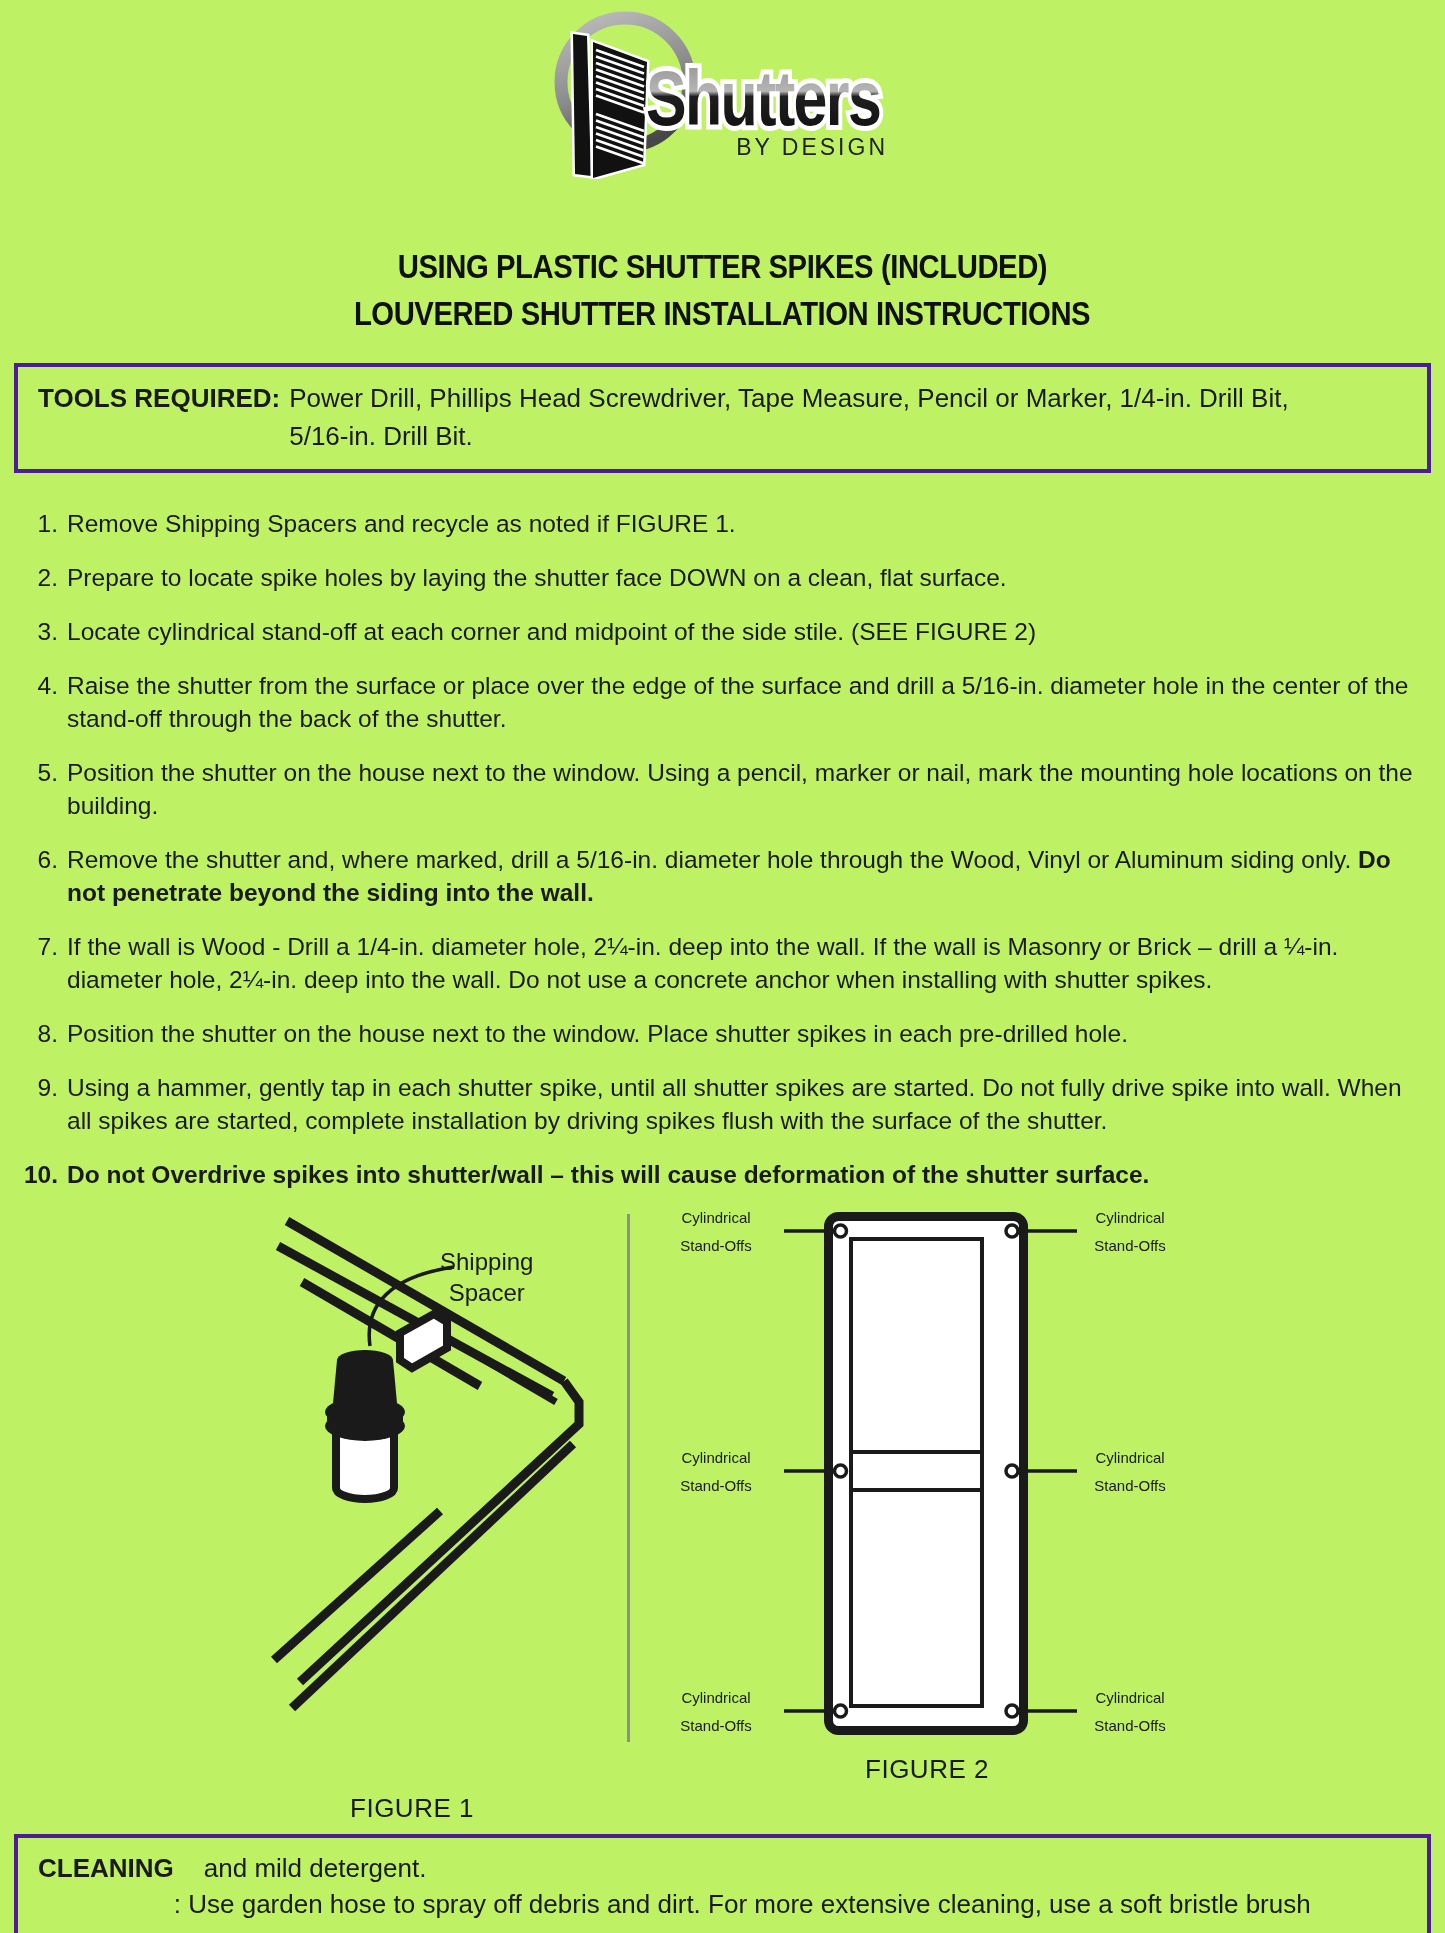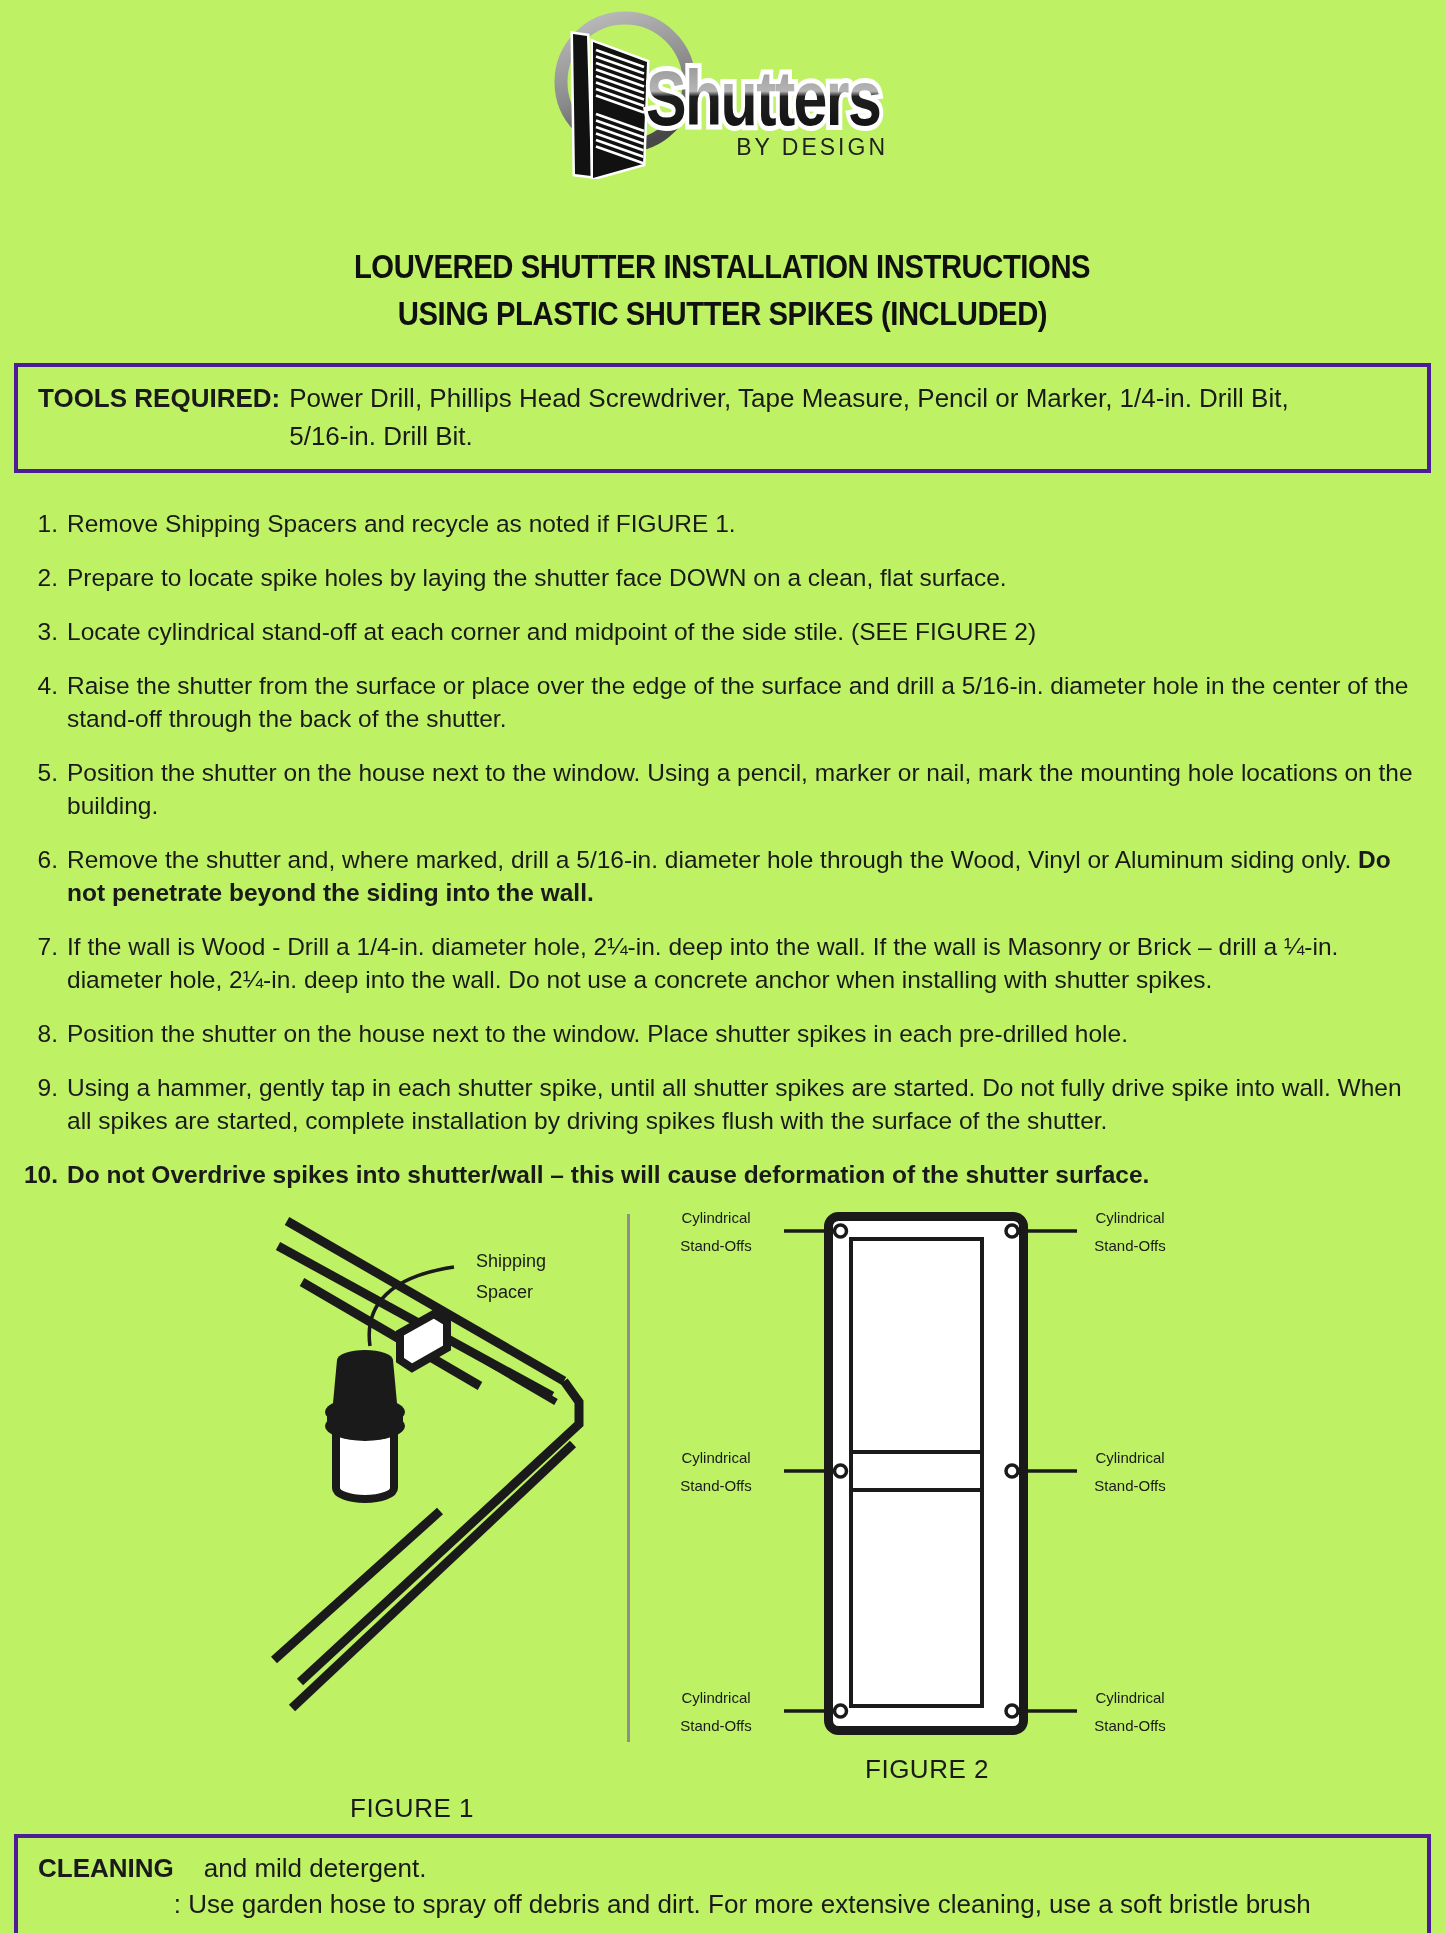--- a/index.html
+++ b/index.html
@@ -25,21 +25,21 @@
   .rule-box .box-line { white-space:nowrap; }
   
   .instructions { margin:34px 25px 0 20px; list-style:none; font-size:24.5px; line-height:33px; }
   .instruction { display:flex; margin-bottom:21px; }
   .instruction .num { flex:none; width:38px; text-align:right; margin-right:9px; }
   .instruction .num.b { font-weight:bold; }
   .instruction .body { flex:1; }
   
   .figures { position:relative; height:592px; margin-top:14px; }
   .fig1-svg { position:absolute; left:240px; top:0; }
-  .fig1-label { position:absolute; left:476px; top:34px; font-size:18px; line-height:31px; }
+  .fig1-label { position:absolute; left:440px; top:34px; font-size:24px; line-height:31px;text-align:center; }
   .fig-caption { position:absolute; font-size:26px; text-align:center; letter-spacing:.5px; }
   .fig1-caption { left:272px; top:540px; width:280px;margin-top:41px; }
   .fig2-caption { left:774px; top:542px; width:306px; }
   .fig-divider { position:absolute; left:627px; top:2px; width:3px; height:528px; background:#8f8f8f; }
   .fig2-svg { position:absolute; left:780px; top:0; }
   .so-label { position:absolute; width:140px; text-align:center; font-size:15px; line-height:28px; }
   .so-left  { left:646px; }
   .so-right { left:1060px; }
   .so-top { top:-8px; } .so-mid { top:232px; } .so-bot { top:472px; }
   
@@ -94,22 +94,22 @@
       </g>
 
       <g transform="translate(103,121) scale(0.78,1)">
         <text x="0" y="0" font-family="Liberation Sans, sans-serif" font-weight="bold" font-size="78" letter-spacing="-2" fill="url(#txtGrad)" stroke="#fff" stroke-width="10" paint-order="stroke">Shutters</text>
       </g>
       <text x="345" y="151" text-anchor="end" font-family="Liberation Sans, sans-serif" font-size="23" letter-spacing="3" fill="#222">BY DESIGN</text>
     </svg>
   </div>
 
   <div class="title">
+    <div><span class="squeeze">USING PLASTIC SHUTTER SPIKES (INCLUDED)</span></div>
     <div><span class="squeeze">LOUVERED SHUTTER INSTALLATION INSTRUCTIONS</span></div>
-    <div><span class="squeeze">USING PLASTIC SHUTTER SPIKES (INCLUDED)</span></div>
   </div>
 
   <div class="rule-box">
     <div class="box-label">TOOLS REQUIRED:</div>
     <div>
       <div class="box-line">Power Drill, Phillips Head Screwdriver, Tape Measure, Pencil or Marker, 1/4-in. Drill Bit,</div>
       <div class="box-line">5/16-in. Drill Bit.</div>
     </div>
   </div>
 

